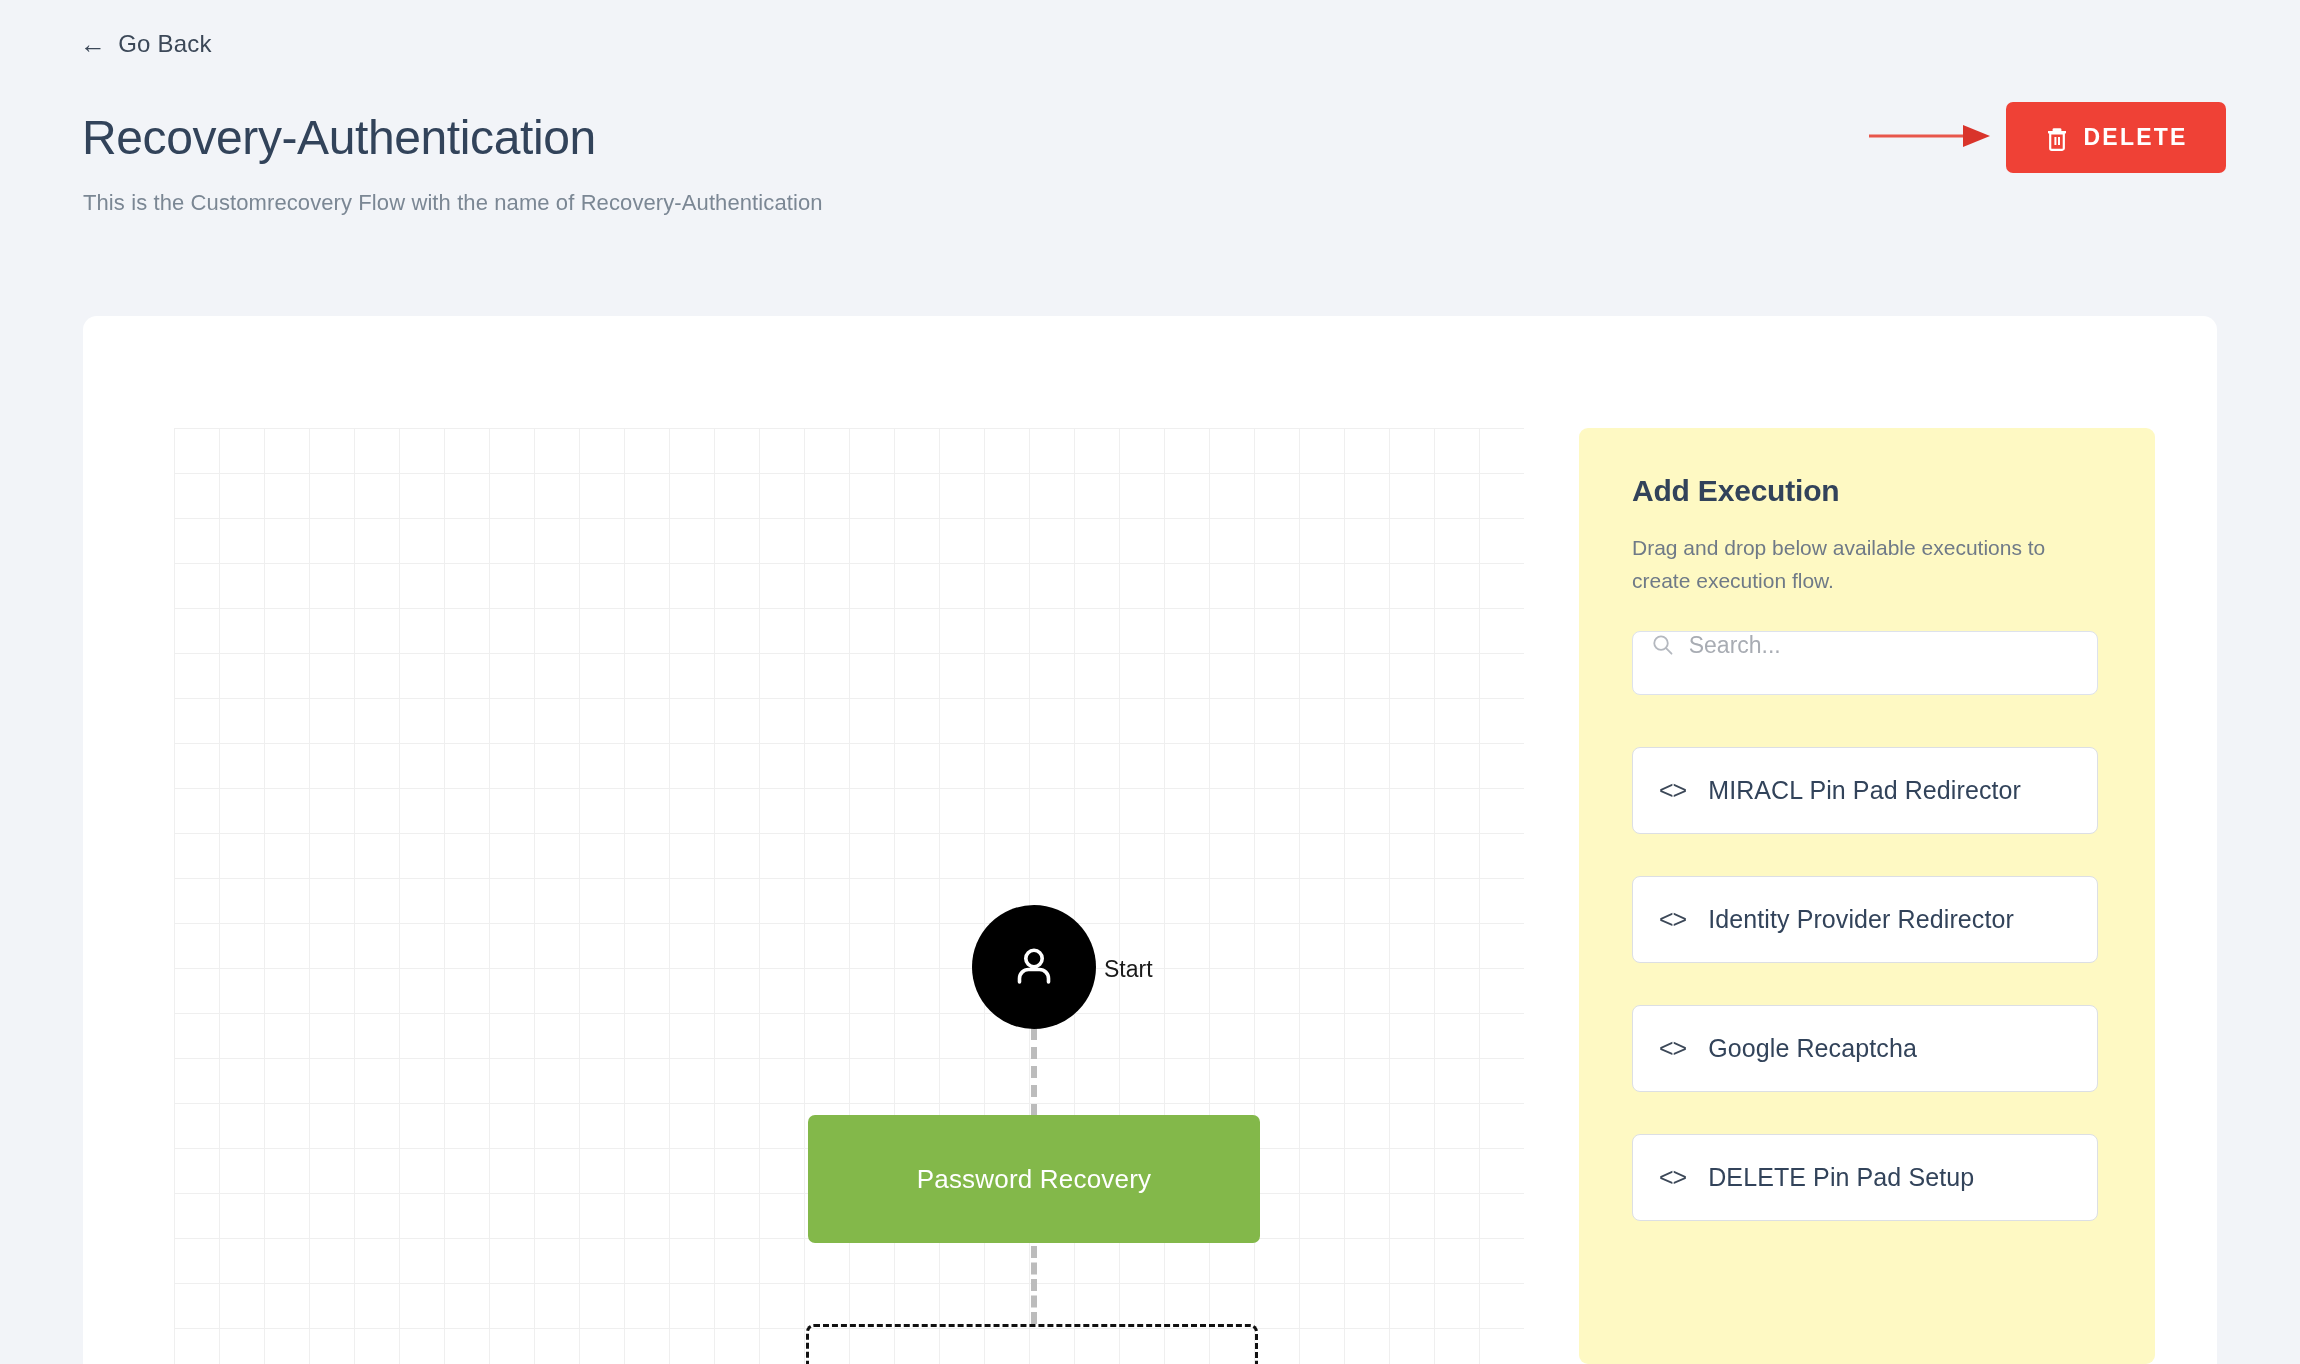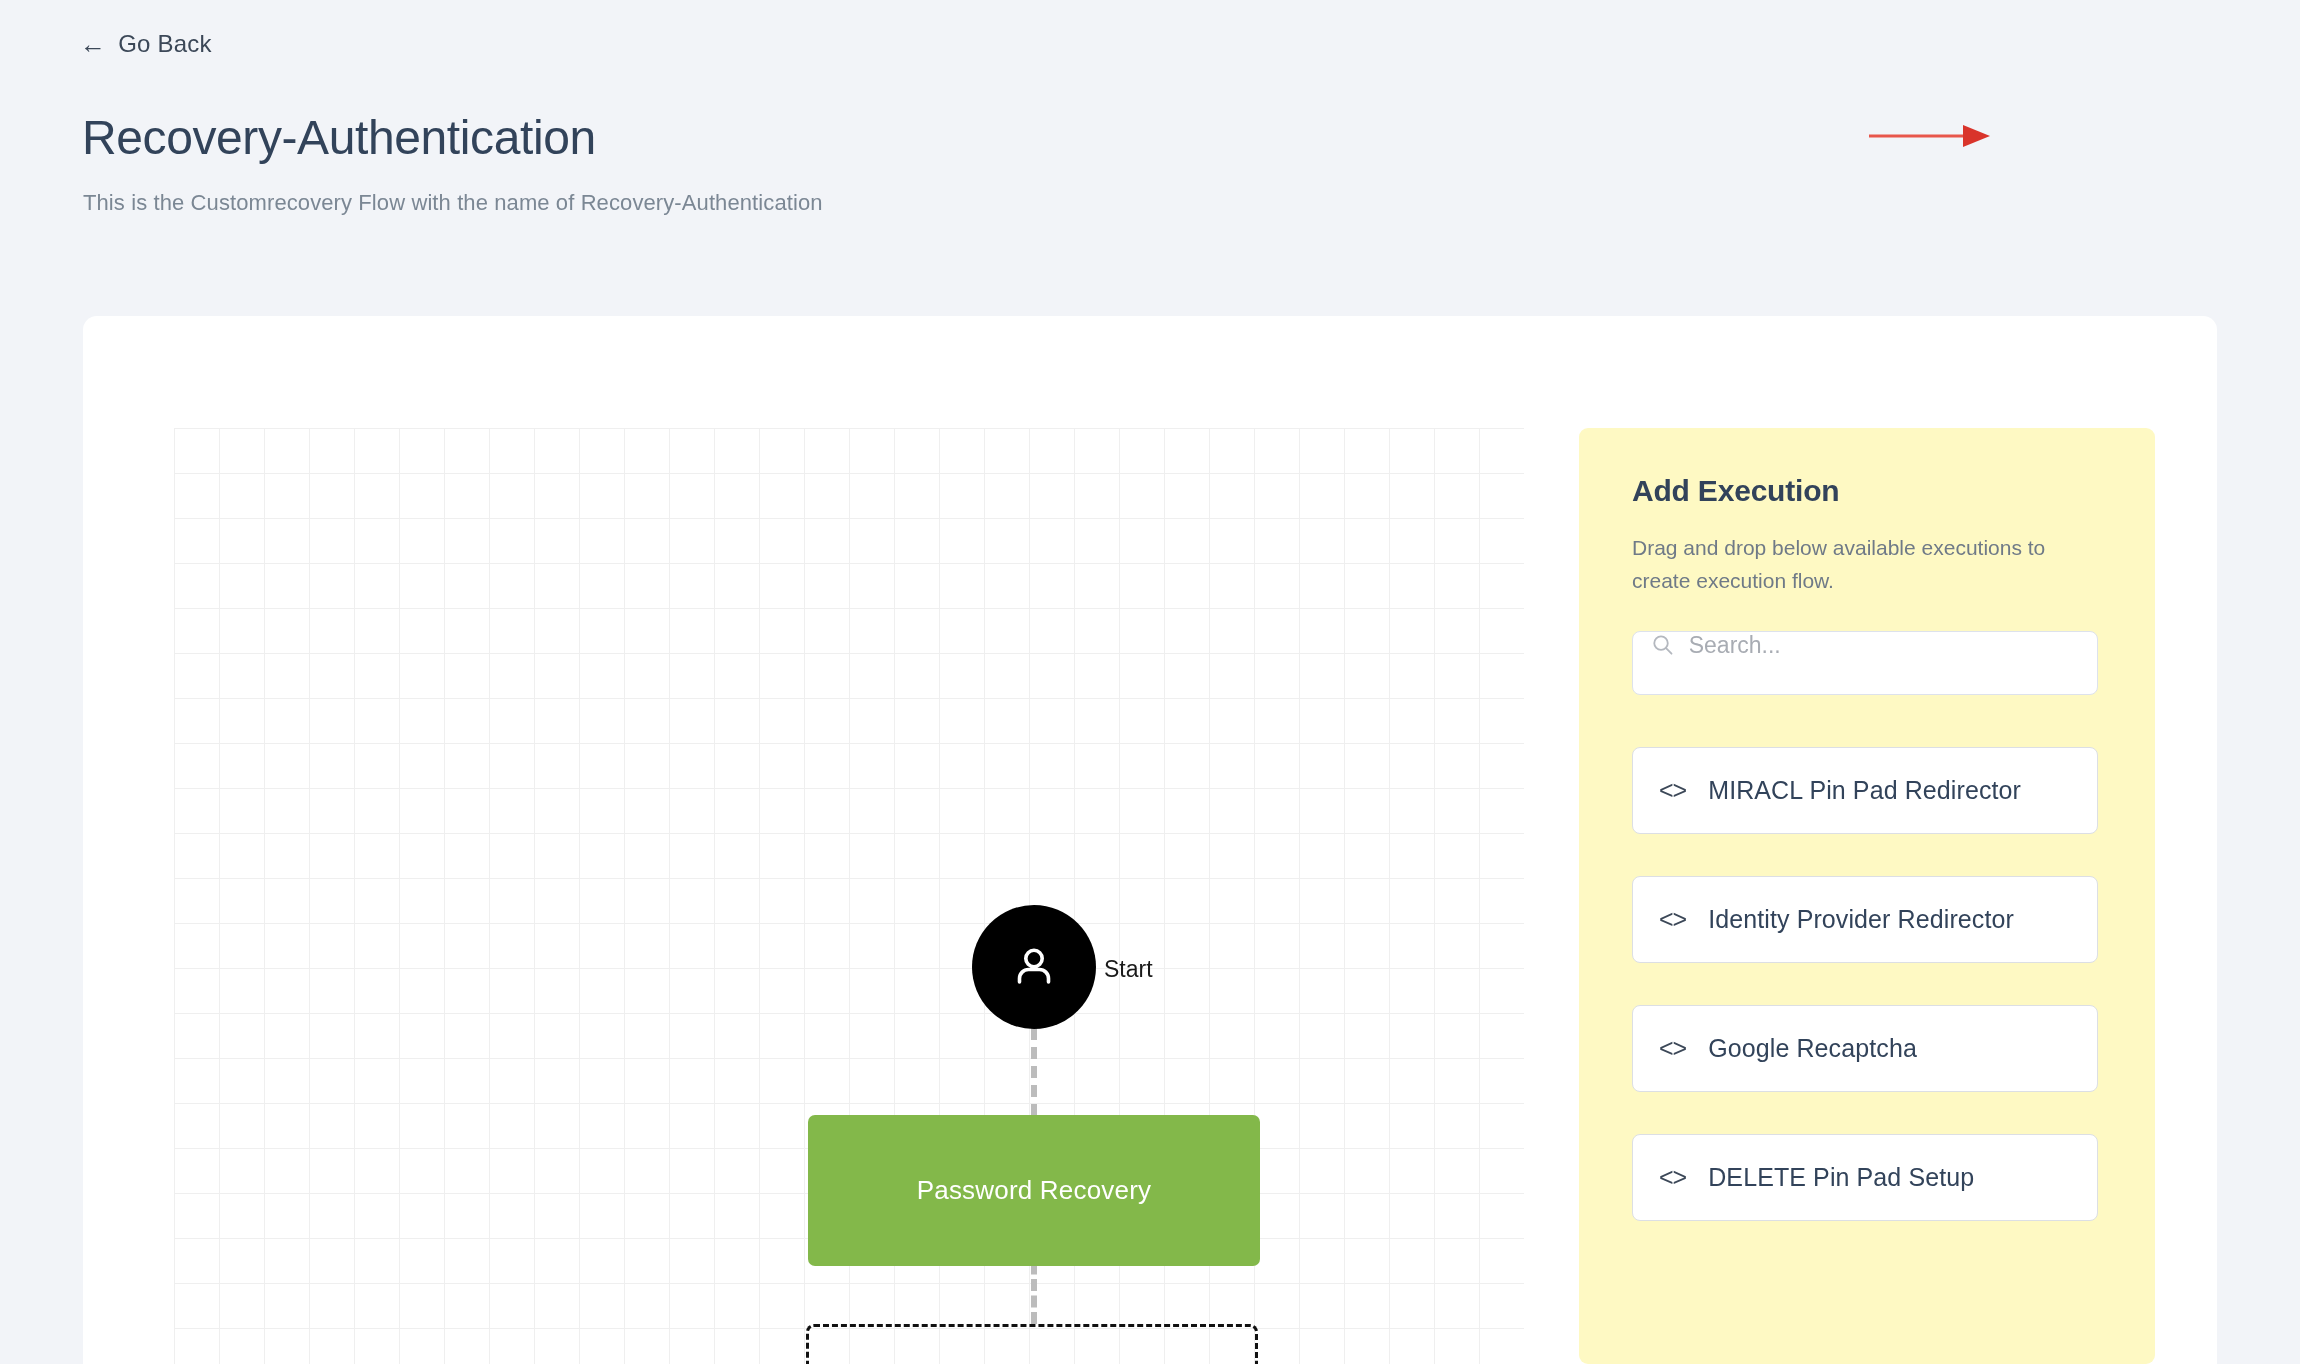--- a/index.html
+++ b/index.html
@@ -82,21 +82,21 @@
   }
   .node-start { left: 798px; top: 477px; }
   .node-label {
     position: absolute; font-size: 23px; color: #1a1a1a;
     white-space: nowrap;
   }
   .label-start { left: 930px; top: 528px; }
 
   .exec-block {
     position: absolute; left: 634px; top: 687px;
-    width: 452px; height: 151px;
+    width: 452px; height: 128px;
     background: #83b84a; border-radius: 7px;
     display: flex; align-items: center; justify-content: center;
   }
   .exec-block .txt {
     color: #ffffff; font-size: 26px; letter-spacing: .2px;
   }
 
   .dropzone {
     position: absolute; left: 632px; top: 896px;
     width: 452px; height: 142px;
@@ -163,20 +163,30 @@
   </div>
 
   <h1 class="page-title">Recovery-Authentication</h1>
   <div class="page-sub">This is the Customrecovery Flow with the name of Recovery-Authentication</div>
 
   <svg class="anno-arrow" width="130" height="36" viewBox="0 0 130 36">
     <line x1="4" y1="18" x2="100" y2="18" stroke="#e8564b" stroke-width="3"></line>
     <polygon points="98,7 125,18 98,29" fill="#d9342b"></polygon>
   </svg>
 
+  <button class="delete-btn">
+    <svg class="trash" viewBox="0 0 24 26">
+      <rect x="3" y="6" width="18" height="2.4" fill="#fff"></rect>
+      <path d="M5.2 8.4 H18.8 V23.2 a1.6 1.6 0 0 1 -1.6 1.6 H6.8 a1.6 1.6 0 0 1 -1.6 -1.6 Z" fill="none" stroke="#fff" stroke-width="2.2"></path>
+      <path d="M9 3.2 h6 a1.4 1.4 0 0 1 1.4 1.4 V6 H7.6 V4.6 A1.4 1.4 0 0 1 9 3.2 Z" fill="#fff"></path>
+      <rect x="9.4" y="12" width="2" height="8" fill="#fff"></rect>
+      <rect x="13" y="12" width="2" height="8" fill="#fff"></rect>
+    </svg>
+    <span class="lbl">DELETE</span>
+  </button>
 
   <div class="card"></div>
 
   <div class="canvas">
 
     <div class="conn conn-1"></div>
     <div class="conn conn-2"></div>
 
     <div class="node-circle node-start">
       <svg width="52" height="52" viewBox="0 0 52 52">

